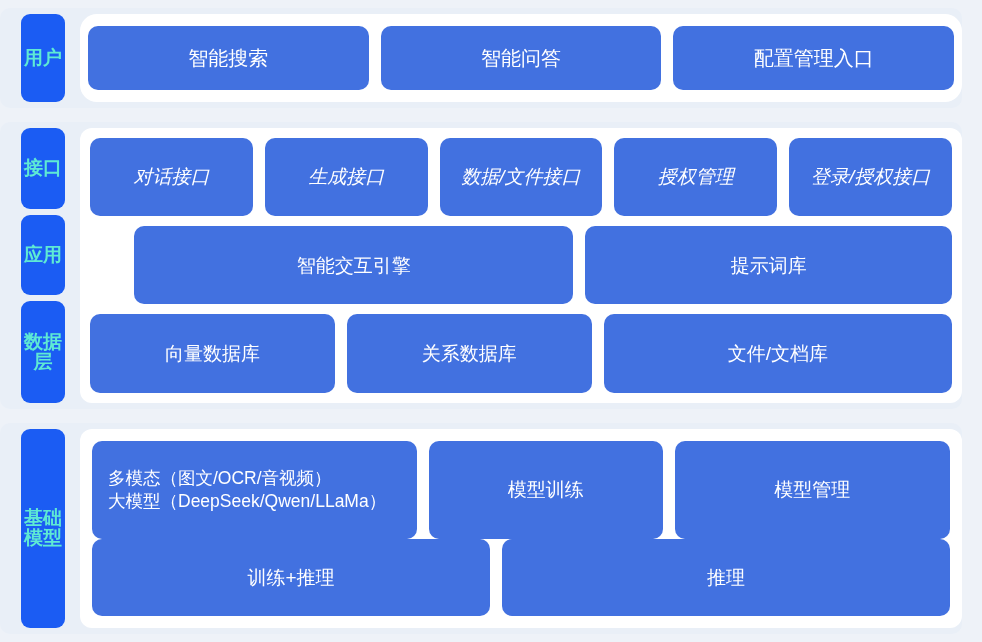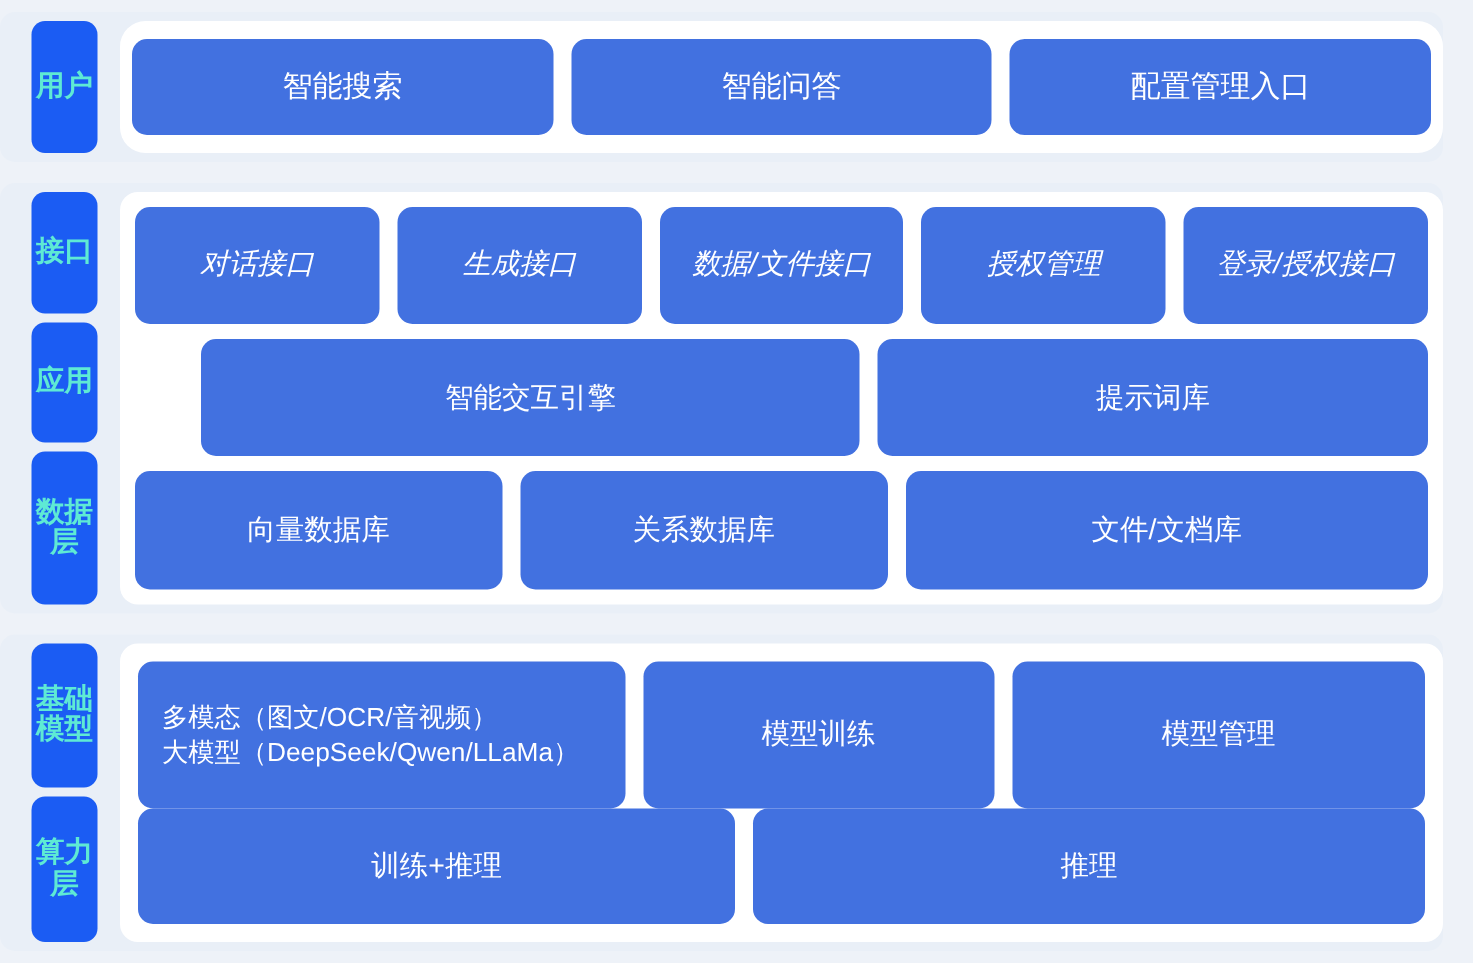--- a/index.html
+++ b/index.html
@@ -179,21 +179,20 @@
         <div class="box w-rel">关系数据库</div>
         <div class="box w-file">文件/文档库</div>
       </div>
 
     </div>
   </div>
 
   <div class="section infra">
     <div class="tag-col">
       <div class="tag">基础模型</div>
-      <div class="tag">算力层</div>
     </div>
     <div class="panel">
 
       <div class="row model">
         <div class="box w-multi">多模态（图文/OCR/音视频）
 大模型（DeepSeek/Qwen/LLaMa）</div>
         <div class="box w-train">模型训练</div>
         <div class="box w-mgmt">模型管理</div>
       </div>
 

